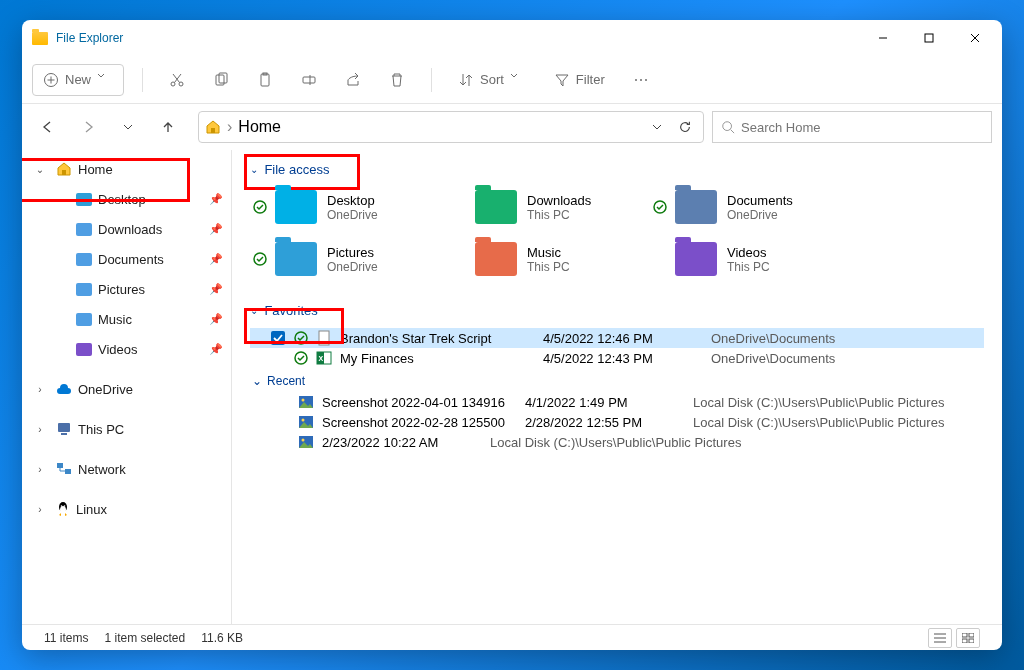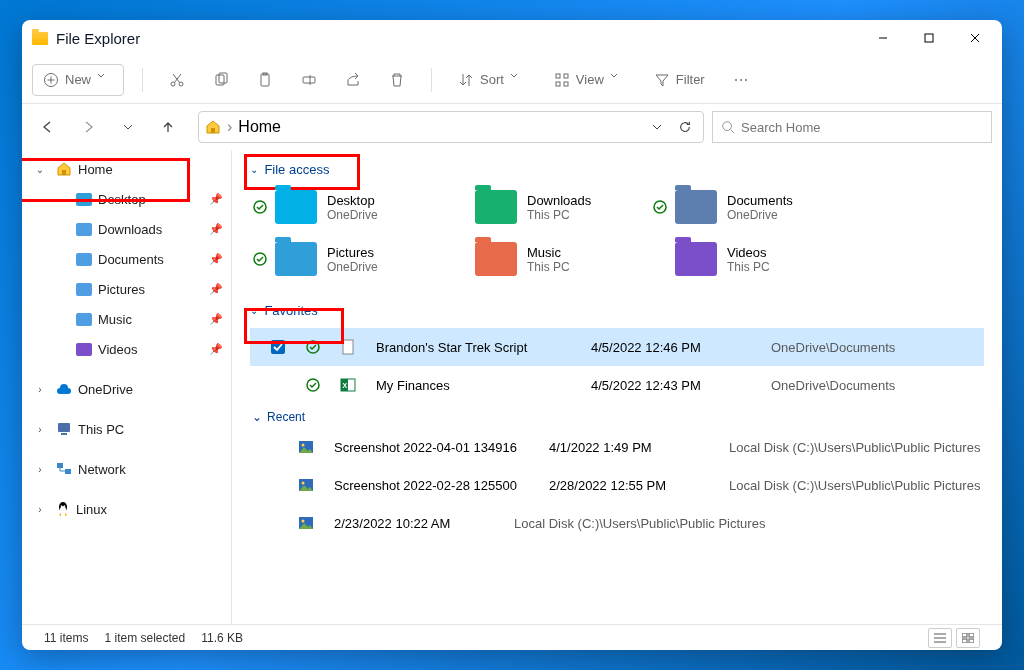--- a/index.html
+++ b/index.html
@@ -12,21 +12,21 @@
     width: 980px; height: 630px; background: #fff;
     border-radius: 8px; box-shadow: 0 8px 32px rgba(0,0,0,0.3);
     display: flex; flex-direction: column; overflow: hidden;
     position: relative;
   }
   
   .titlebar { height: 36px; display: flex; align-items: center; padding: 0 4px 0 10px; }
   .titlebar .fe-icon { width: 16px; height: 13px; margin-right: 8px;
     background: linear-gradient(#ffc83d,#ffb900); border-radius: 1px; position: relative; }
   .titlebar .fe-icon::before { content:""; position:absolute; top:-3px; left:0; width:7px; height:3px; background:#ffc83d; border-radius:1px 1px 0 0;}
-  .titlebar .title-text { font-size: 15px; color:#0f172a; }
+  .titlebar .title-text { font-size: 12px; color:#0369a1; }
   .winbtns { margin-left:auto; display:flex; }
   .winbtns div { width:46px; height:36px; display:flex; align-items:center; justify-content:center; font-size:12px; color:#000; cursor:pointer;}
   
   .toolbar { height:48px; display:flex; align-items:center; padding:0 10px; gap:12px; border-bottom:1px solid #e5e5e5; }
   .tbtn { height:32px; padding:0 8px; border-radius:4px; display:flex; align-items:center; gap:6px;
     color:#6b6b6b; font-size:13px; cursor:pointer; }
   .tbtn svg, .tbtn .ico { width:16px; height:16px; }
   .tsep { width:1px; height:24px; background:#e0e0e0; margin:0 6px; }
   .new-btn { border:1px solid #d0d0d0; padding:0 10px; }
   
@@ -52,21 +52,21 @@
   .section-hdr { display:flex; align-items:center; gap:6px; color:#003e92; font-size:13px; margin:4px 0 10px 0; cursor:pointer; }
   .section-hdr .ch { font-size:10px; color:#003e92; }
   .qa-grid { display:flex; flex-wrap:wrap; gap-row:14px; margin-bottom:12px; }
   .qa-item { width:200px; display:flex; align-items:center; gap:10px; margin-bottom:12px; cursor:pointer; padding:3px; border-radius:3px; }
   .qa-folder { width:42px; height:34px; border-radius:3px; position:relative; }
   .qa-folder::before { content:""; position:absolute; top:-5px; left:0; width:16px; height:5px; border-radius:2px 2px 0 0; background:inherit; }
   .qa-text .name { color:#000; }
   .qa-text .loc { color:#6b6b6b; font-size:12px; }
   .qa-item .stat { width:14px; margin-right:-2px; }
   
-  .row { display:flex; align-items:center; height:38px; gap:20px; padding-left:20px; cursor:pointer; }
+  .row { display:flex; align-items:center; height:20px; gap:8px; padding-left:20px; cursor:pointer; }
   .row.selected { background:#cde8ff; }
   .row .chk { width:16px; height:16px; display:flex; align-items:center; justify-content:center; }
   .row .fico { width:16px; height:16px; }
   .row .nm { flex: 0 0 195px; color:#000; overflow:hidden; text-overflow:ellipsis; white-space:nowrap; }
   .row .dt { flex: 0 0 160px; color:#000; }
   .row .pth { color:#5a5a5a;text-align:center; }
   .sub-hdr { display:flex; align-items:center; gap:5px; color:#003e92; font-size:12px; margin:6px 0 4px 2px; cursor:pointer;}
   
   .statusbar { height:26px; border-top:1px solid #e5e5e5; display:flex; align-items:center; padding:0 22px; font-size:12px; color:#333; gap:16px; }
   .statusbar .right { margin-left:auto; display:flex; gap:4px; }
@@ -157,32 +157,20 @@
         <svg class="ico" viewBox="0 0 16 16">
           <path d="M3 4 L13 4 M5 4 L5 2 L11 2 L11 4 M4 4 L5 14 L11 14 L12 4" fill="none" stroke="#6b6b6b"></path>
         </svg>
       </div>
     <div class="tsep"></div>
     <div class="tbtn">
       <svg class="ico" viewBox="0 0 16 16">
           <path d="M5 2 L5 13 M2 10 L5 13 L8 10 M11 14 L11 3 M8 6 L11 3 L14 6" fill="none" stroke="#6b6b6b"></path>
         </svg>
       <span>Sort</span>
-      <svg width="8" height="8">
-          <path d="M1 2 L4 5 L7 2" fill="none" stroke="#6b6b6b"></path>
-        </svg>
-    </div>
-    <div class="tbtn">
-      <svg class="ico" viewBox="0 0 16 16">
-          <rect x="2" y="2" width="4" height="4" fill="none" stroke="#6b6b6b"></rect>
-          <rect x="10" y="2" width="4" height="4" fill="none" stroke="#6b6b6b"></rect>
-          <rect x="2" y="10" width="4" height="4" fill="none" stroke="#6b6b6b"></rect>
-          <rect x="10" y="10" width="4" height="4" fill="none" stroke="#6b6b6b"></rect>
-        </svg>
-      <span>View</span>
       <svg width="8" height="8">
           <path d="M1 2 L4 5 L7 2" fill="none" stroke="#6b6b6b"></path>
         </svg>
     </div>
     <div class="tbtn">
       <svg class="ico" viewBox="0 0 16 16">
           <path d="M2 3 L14 3 L9 9 L9 14 L7 12 L7 9 Z" fill="none" stroke="#6b6b6b"></path>
         </svg>
       <span>Filter</span>
     </div>

